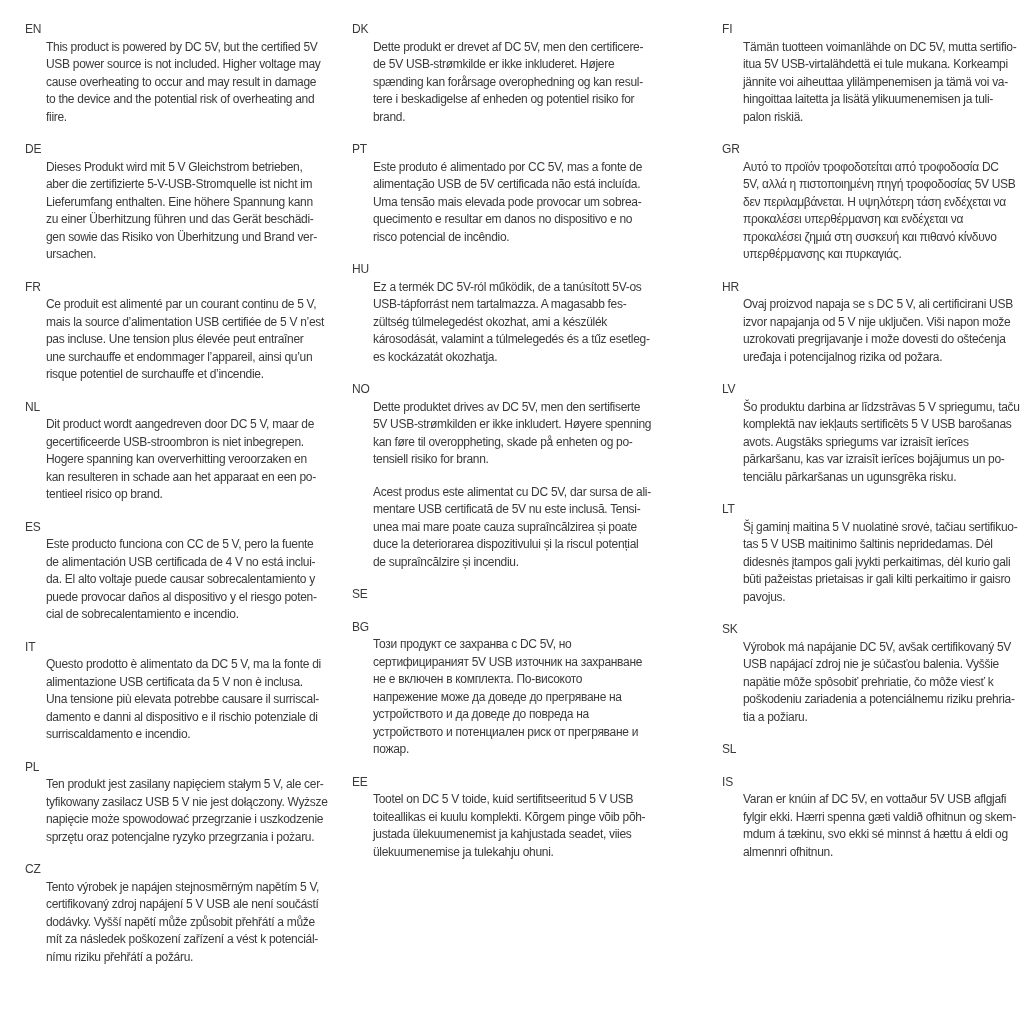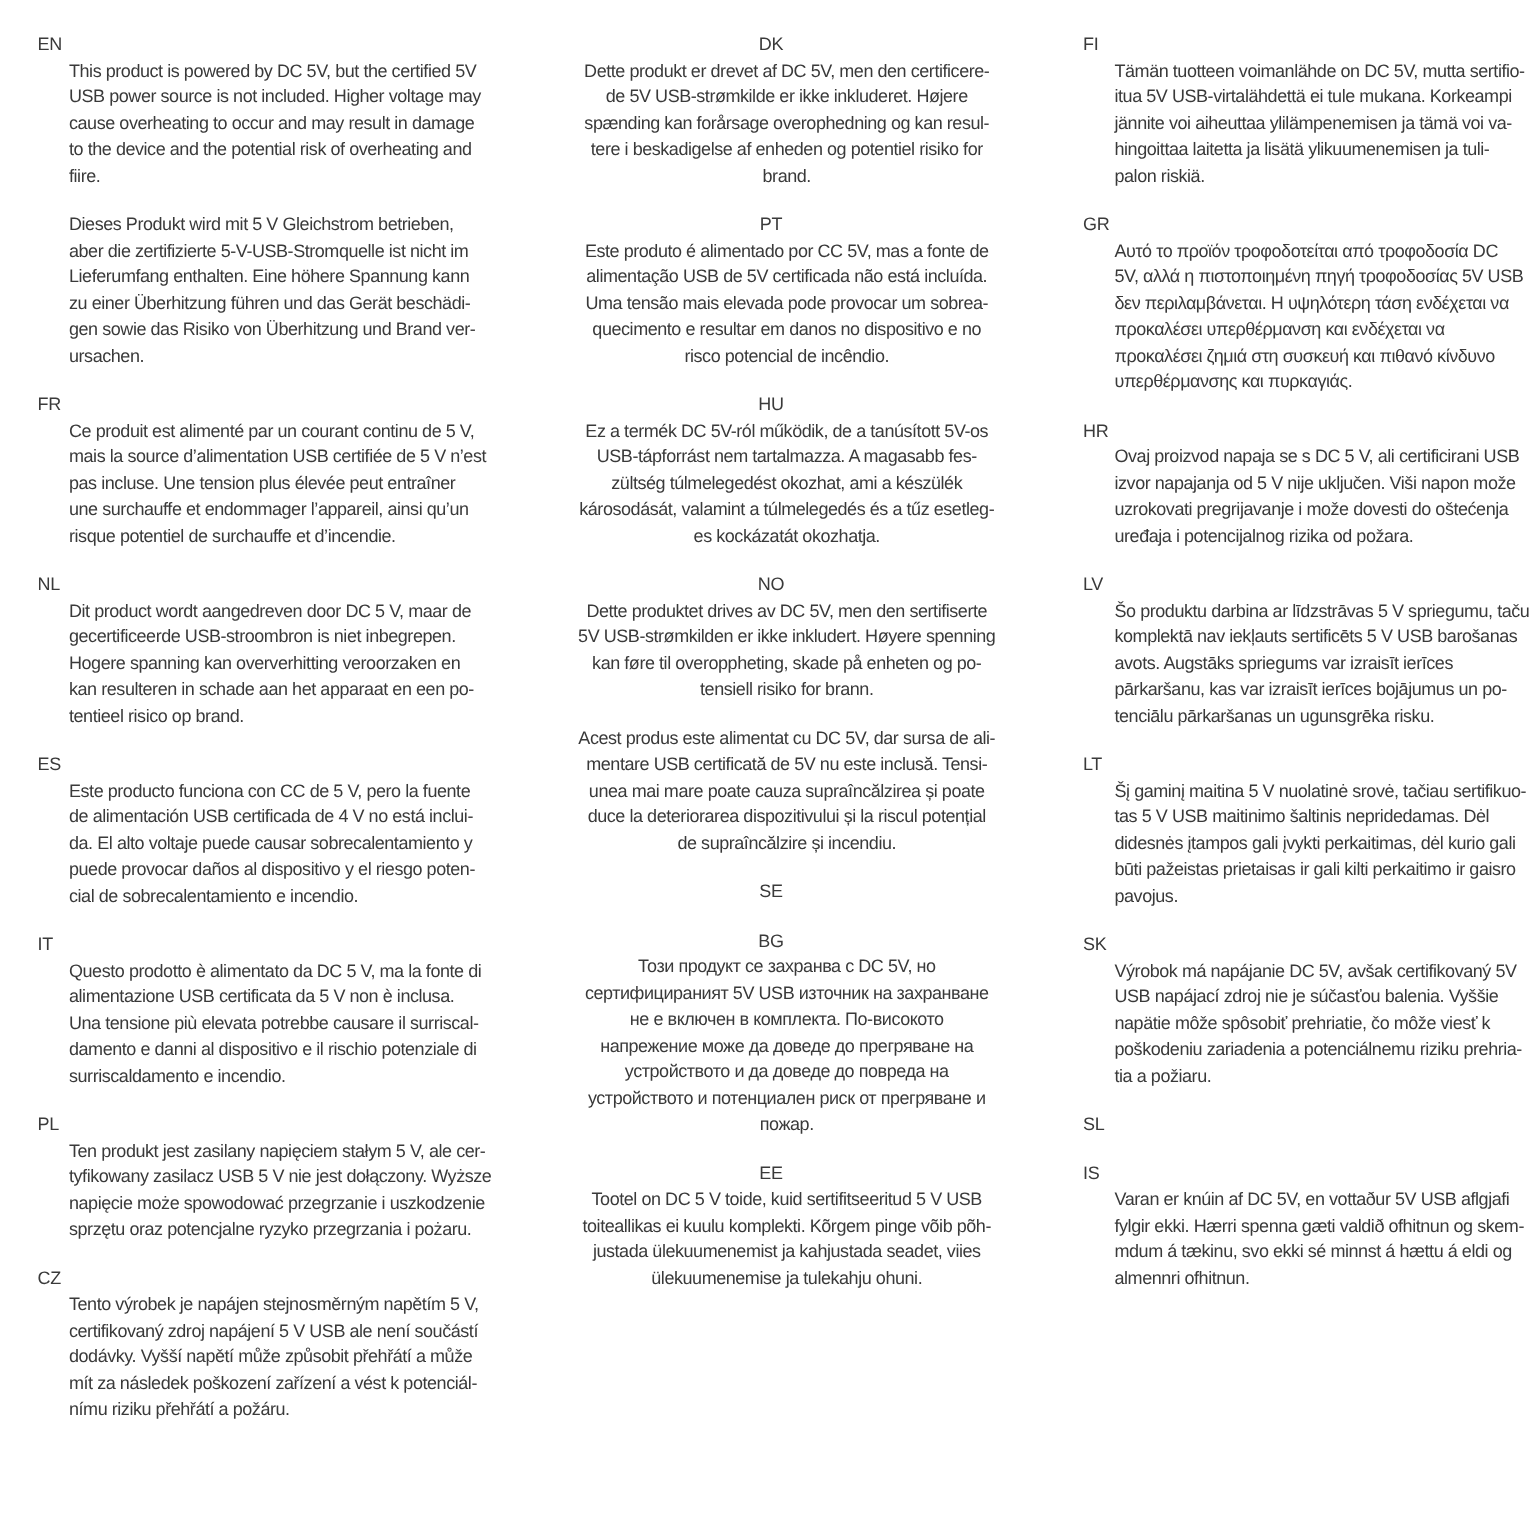--- a/index.html
+++ b/index.html
@@ -17,21 +17,21 @@
     background: #ffffff;
     font-family: "Liberation Sans", sans-serif;
     color: #3a3a3a;
     padding-left: 24px;
   }
   .col {
     position: absolute;
     top: 21px;
   }
   #col1 { left: 25px;  width: 322px; }
-  #col2 { left: 352px; width: 324px; text-align: center; }
+  #col2 { left: 352px; width: 324px; }
   #col3 { left: 722px; width: 336px; }
   .section { margin-bottom: 15px; }
   .code {
     font-size: 12px;
     line-height: 17.5px;
     letter-spacing: -0.2px;
     font-weight: normal;
   }
   .body {
     font-size: 12px;
@@ -49,20 +49,21 @@
   <div class="col" id="col1">
     <div class="section">
       <div class="code">EN</div>
       <div class="body">This product is powered by DC 5V, but the certified 5V
 USB power source is not included. Higher voltage may
 cause overheating to occur and may result in damage
 to the device and the potential risk of overheating and
 fiire.</div>
     </div>
     <div class="section">
+      <div class="code">DE</div>
       <div class="body">Dieses Produkt wird mit 5 V Gleichstrom betrieben,
 aber die zertifizierte 5-V-USB-Stromquelle ist nicht im
 Lieferumfang enthalten. Eine höhere Spannung kann
 zu einer Überhitzung führen und das Gerät beschädi-
 gen sowie das Risiko von Überhitzung und Brand ver-
 ursachen.</div>
     </div>
     <div class="section">
       <div class="code">FR</div>
       <div class="body">Ce produit est alimenté par un courant continu de 5 V,

